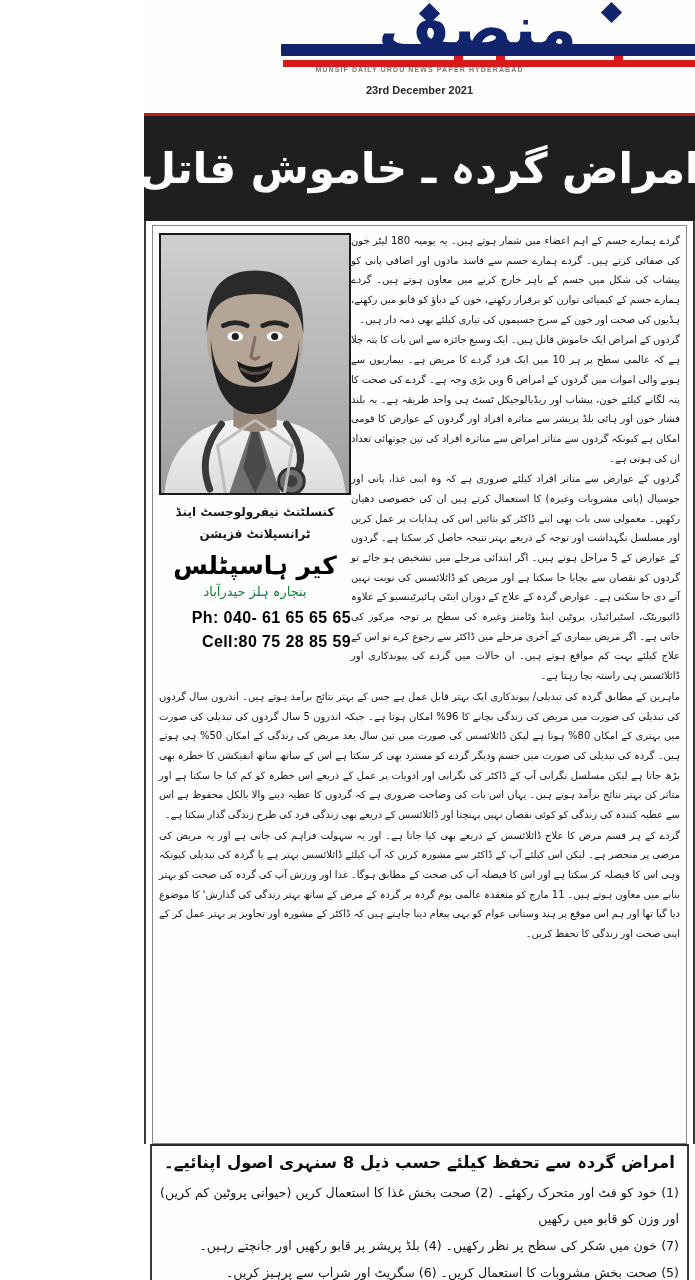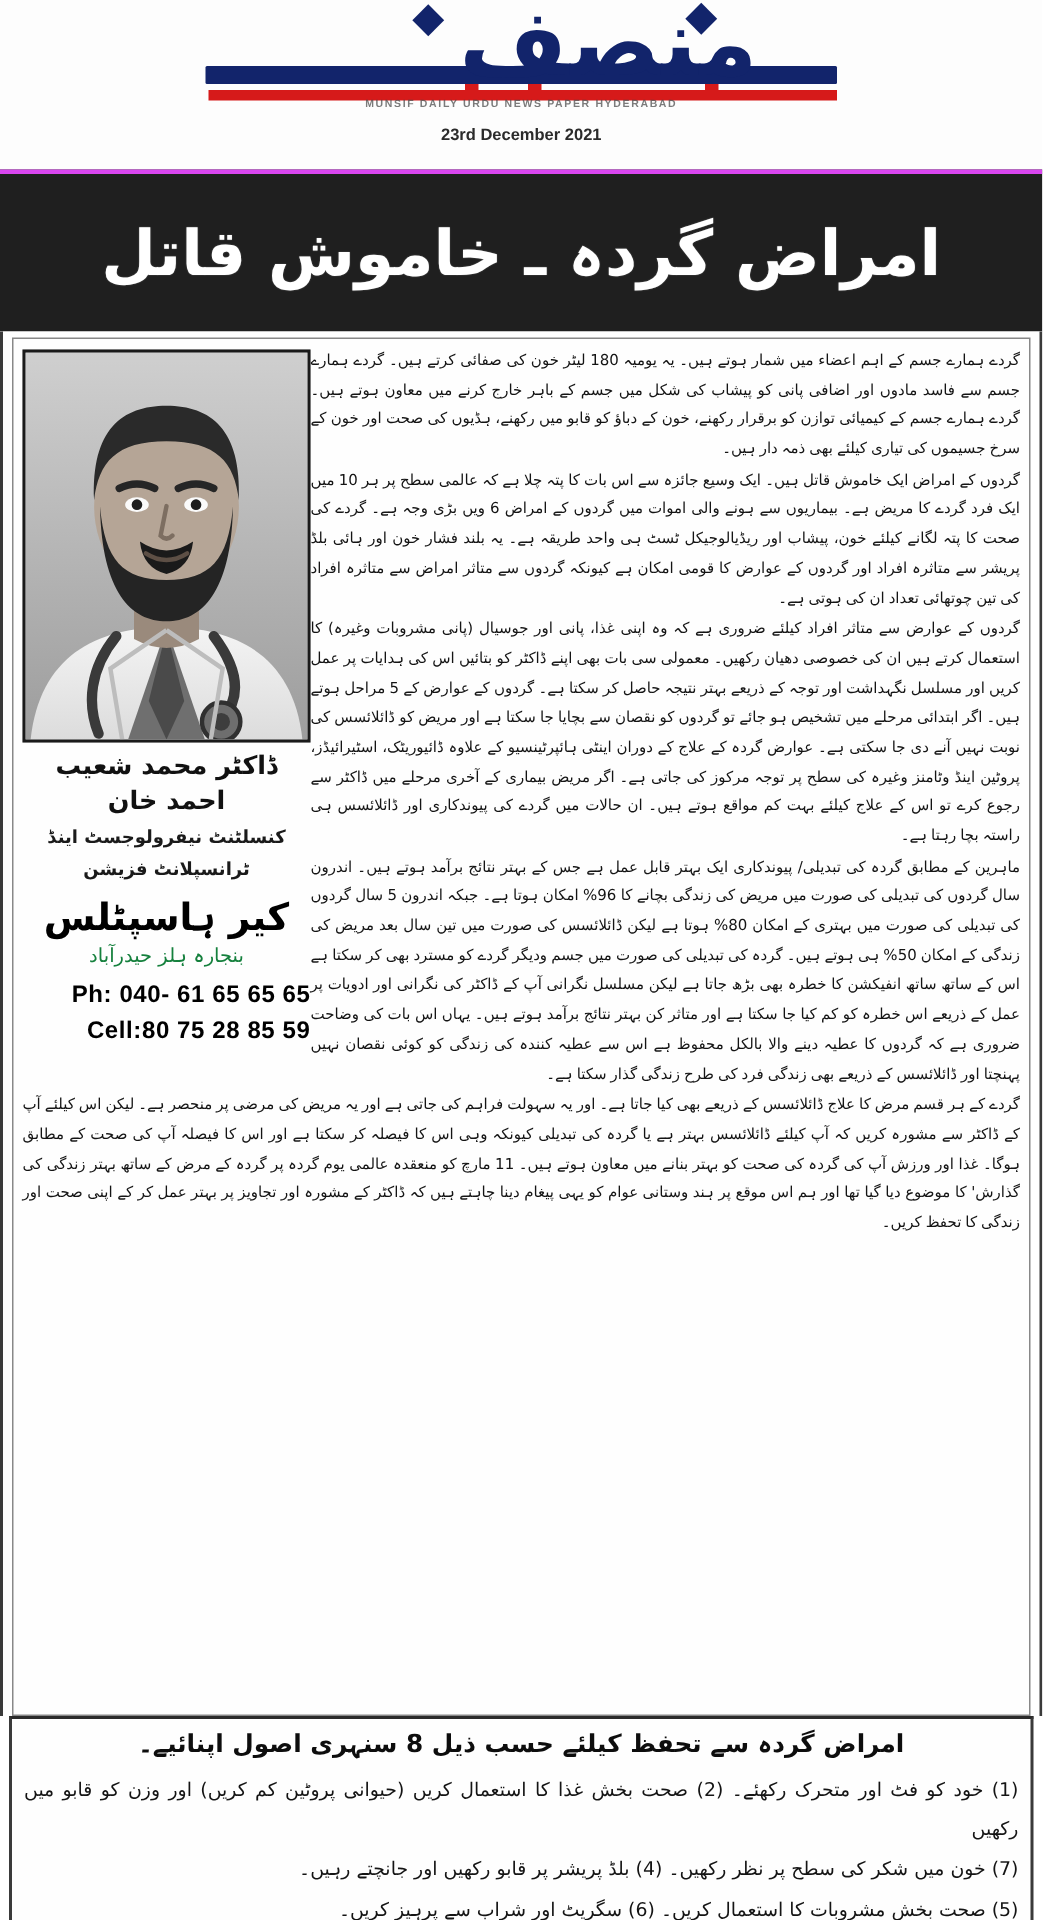--- a/index.html
+++ b/index.html
@@ -5,21 +5,21 @@
 <style>
   html, body {
     margin: 0;
     padding: 0;
     background: #ffffff;
   }
   body {
     font-family: "DejaVu Sans", sans-serif;
   }
   .page {
-    width: 695px;
+    width: 551px;
     height: 1280px;
     position: relative;
     overflow: hidden;
     background: #ffffff;
     box-sizing: border-box;
   }
 
   
   .masthead {
     position: relative;
@@ -111,21 +111,21 @@
 
   
   .headline-band {
     position: relative;
     margin: 0;
     height: 105px;
     background: #1f1f1f;
     display: flex;
     align-items: center;
     justify-content: center;
-    border-top: 3px solid #d946ef;
+    border-top: 3px solid #b91c1c;
   }
   .headline-band .headline {
     color: #ffffff;
     font-family: "DejaVu Sans", sans-serif;
     font-size: 42px;
     font-weight: bold;
     direction: rtl;
     white-space: nowrap;
     letter-spacing: 1px;
     text-shadow: 0 0 1px rgba(255,255,255,0.35);
@@ -338,21 +338,20 @@
             <path d="M128 192 C146 216 146 234 134 248" stroke="#3a3a3a" stroke-width="7" fill="none" stroke-linecap="round"></path>
             <circle cx="133" cy="250" r="13" fill="#6e6e6e" stroke="#303030" stroke-width="3"></circle>
             <circle cx="133" cy="250" r="6" fill="#3d3d3d"></circle>
 
             <path d="M96 188 L58 214 L66 262" stroke="#bdbdbd" stroke-width="3" fill="none"></path>
             <path d="M96 188 L134 214 L126 262" stroke="#bdbdbd" stroke-width="3" fill="none"></path>
           </svg>
         </div>
 
         <div class="caption">
-          <div class="doc-name">ڈاکٹر محمد شعیب احمد خان</div>
           <div class="doc-role">کنسلٹنٹ نیفرولوجسٹ اینڈ</div>
           <div class="doc-role">ٹرانسپلانٹ فزیشن</div>
           <div class="hosp-name">کیر ہاسپٹلس</div>
           <div class="hosp-addr">بنجارہ ہلز حیدرآباد</div>
           <div class="phone-line">Ph: 040- 61 65 65 65</div>
           <div class="phone-line cell">Cell:80 75 28 85 59</div>
         </div>
       </div>
 
       <div class="body-copy">

